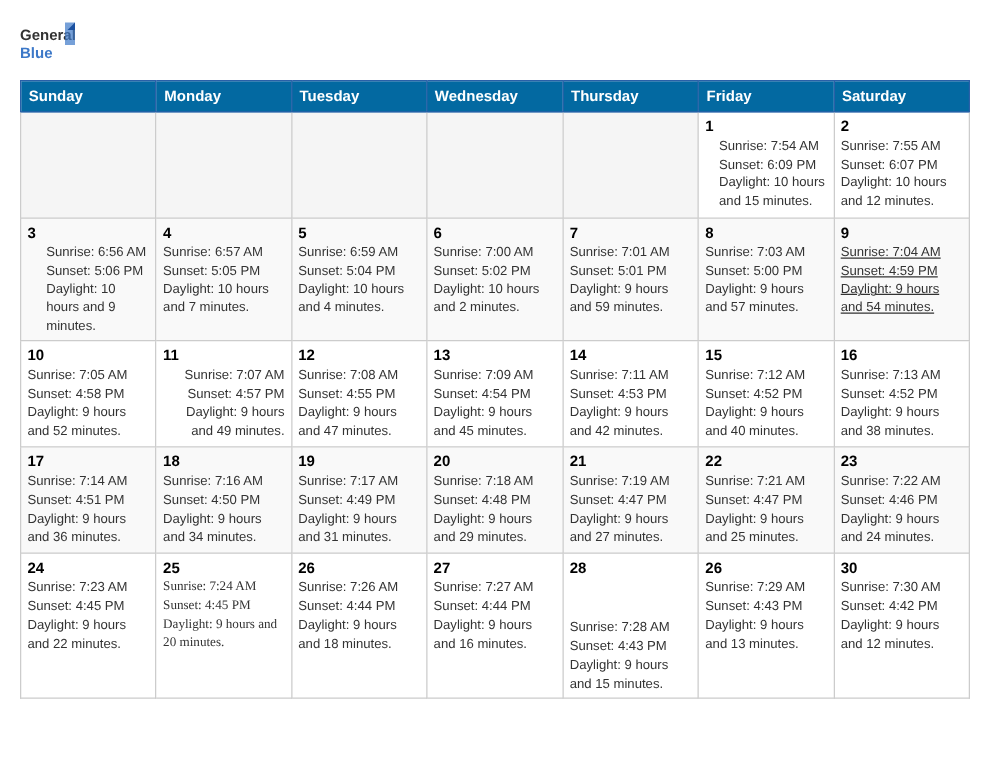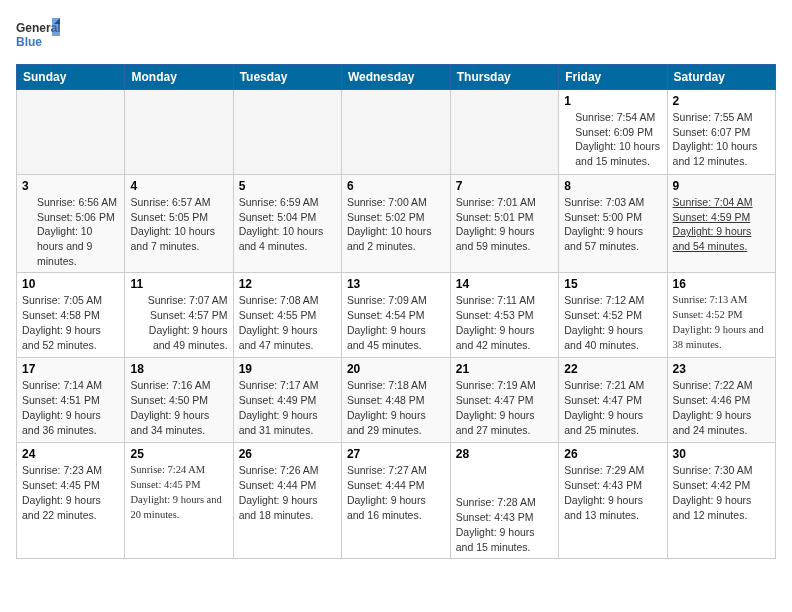--- a/index.html
+++ b/index.html
@@ -205,21 +205,21 @@
 Daylight: 9 hours and 42 minutes.</div>
         </td>
         <td>
           <span class="day-num">15</span>
           <div class="day-info" style="white-space: pre-line;">Sunrise: 7:12 AM
 Sunset: 4:52 PM
 Daylight: 9 hours and 40 minutes.</div>
         </td>
         <td>
           <span class="day-num">16</span>
-          <div class="day-info" style="white-space: pre-line; font-family: Liberation Serif, serif;">Sunrise: 7:13 AM
+          <div class="day-info" style="white-space: pre-line;">Sunrise: 7:13 AM
 Sunset: 4:52 PM
 Daylight: 9 hours and 38 minutes.</div>
         </td>
       </tr>
       <tr class="week-row">
         <td>
           <span class="day-num">17</span>
           <div class="day-info" style="white-space: pre-line;">Sunrise: 7:14 AM
 Sunset: 4:51 PM
 Daylight: 9 hours and 36 minutes.</div>

